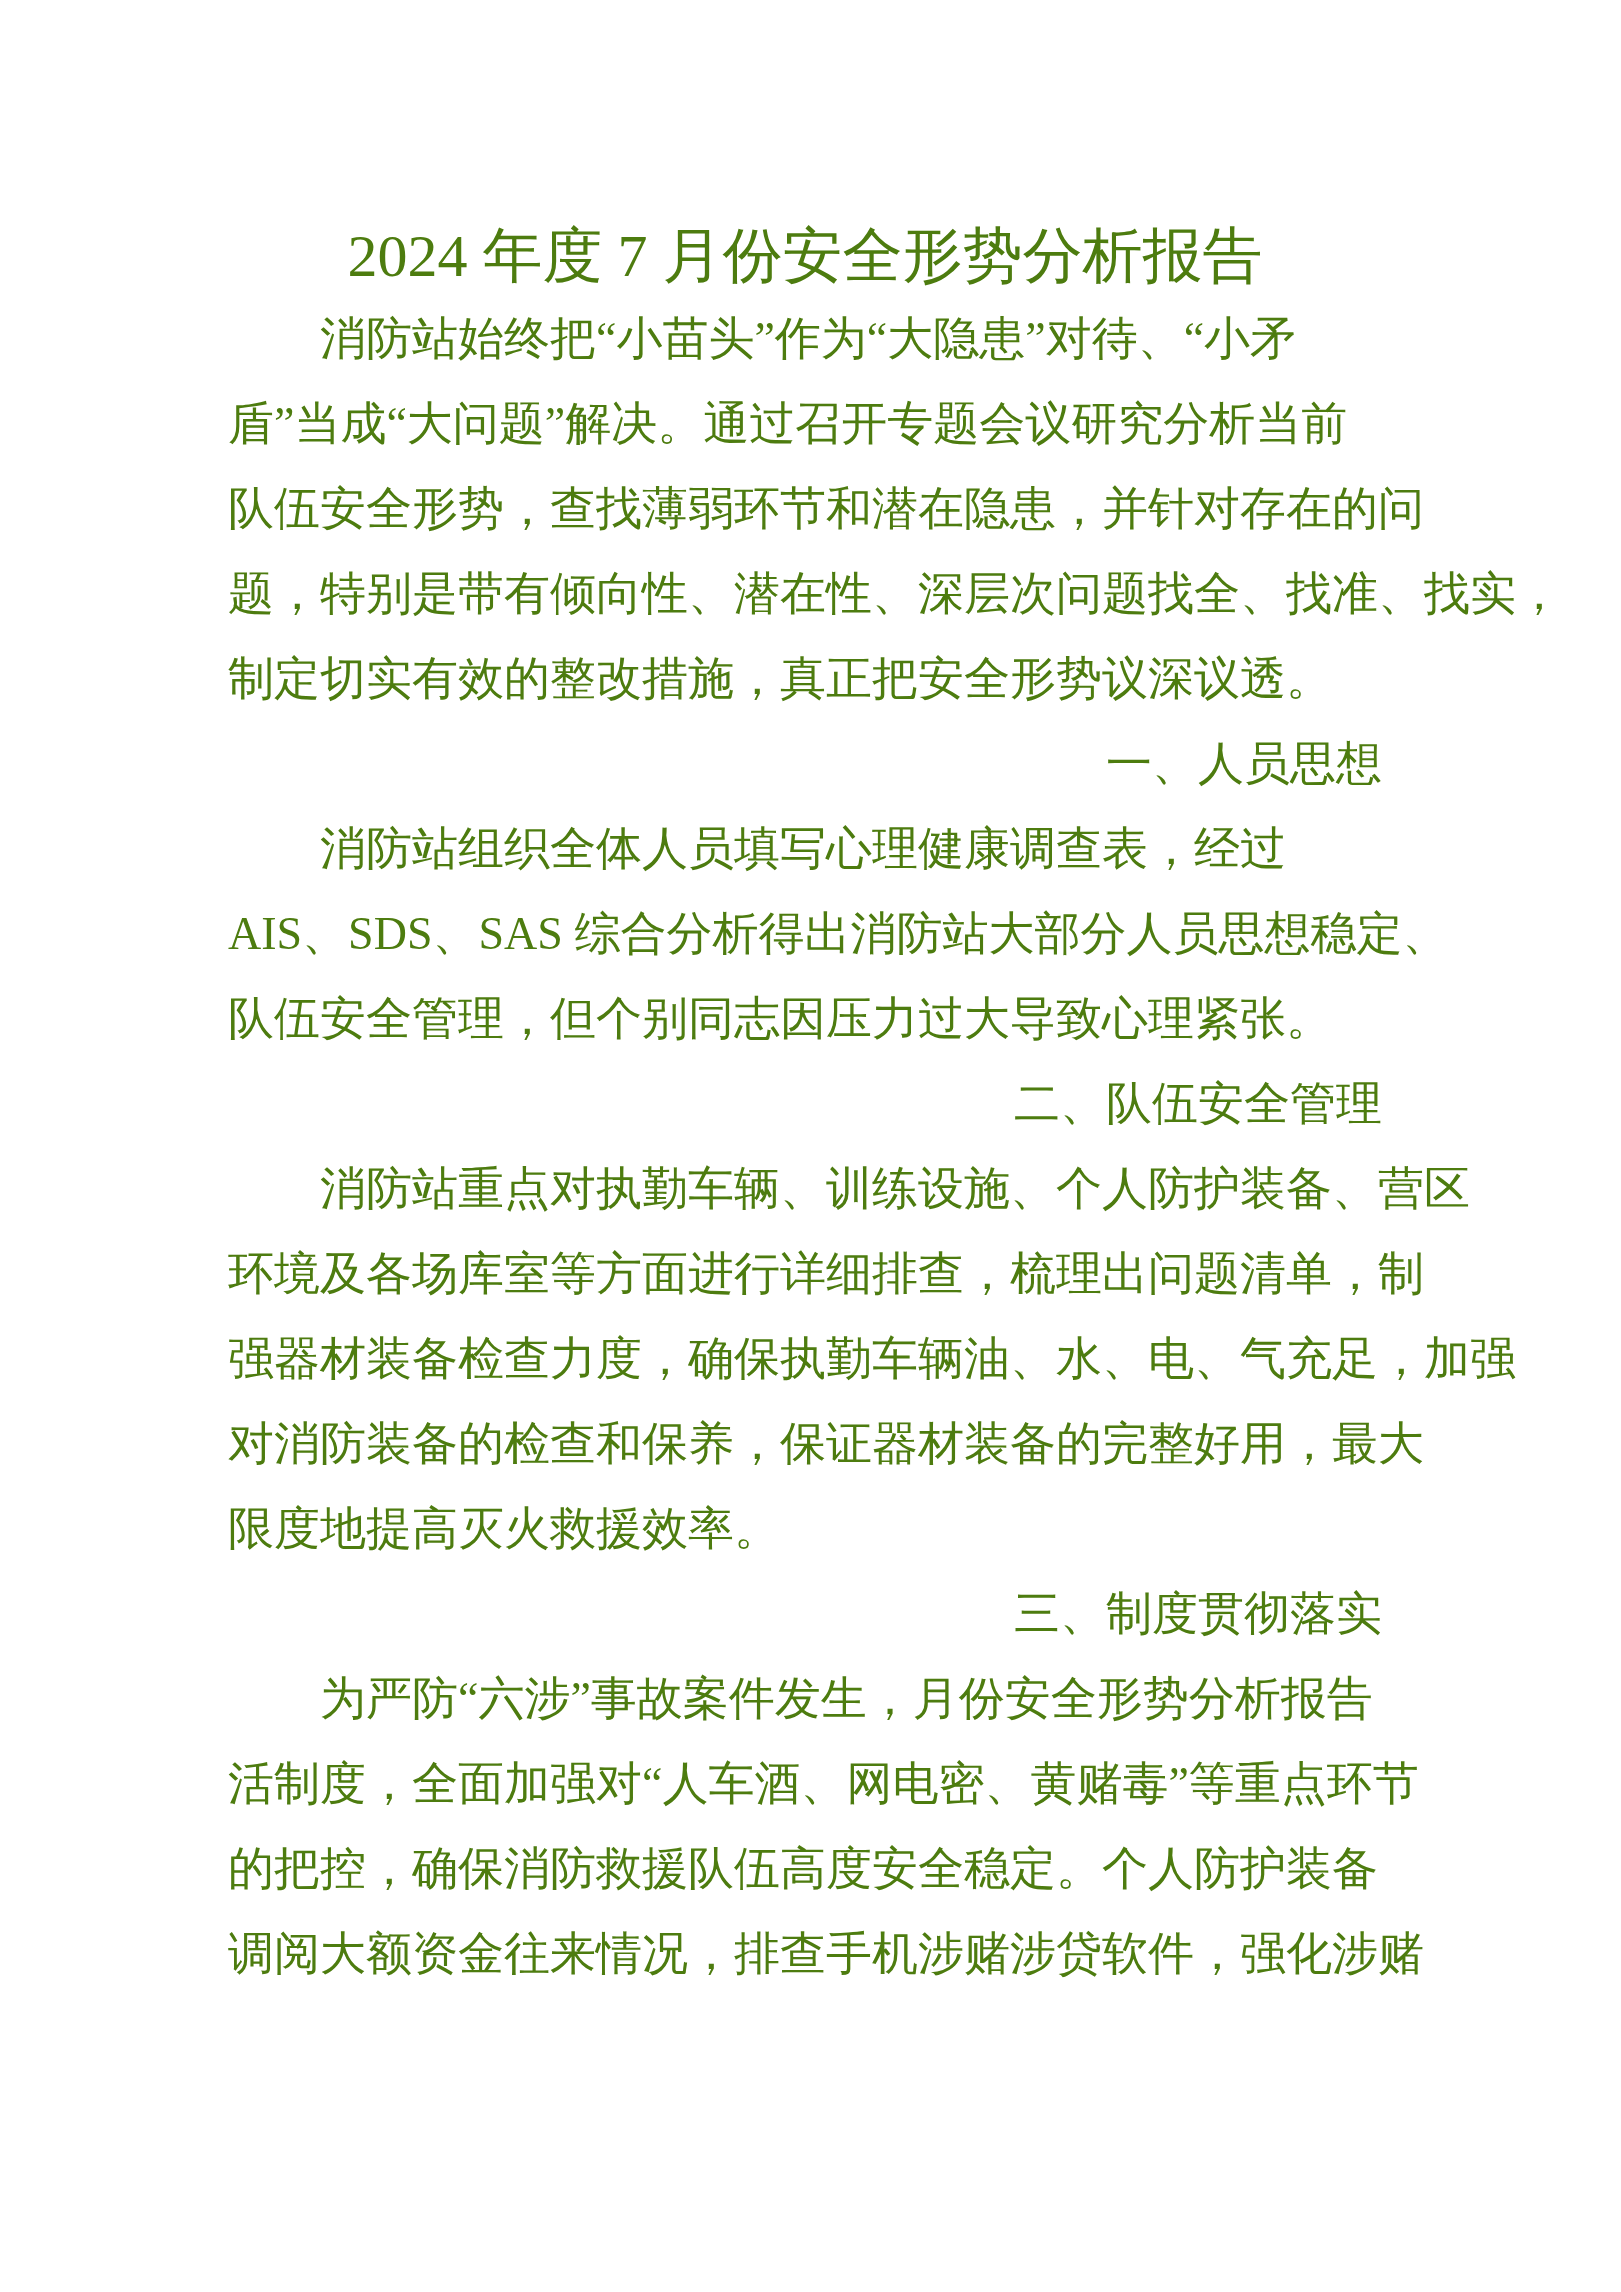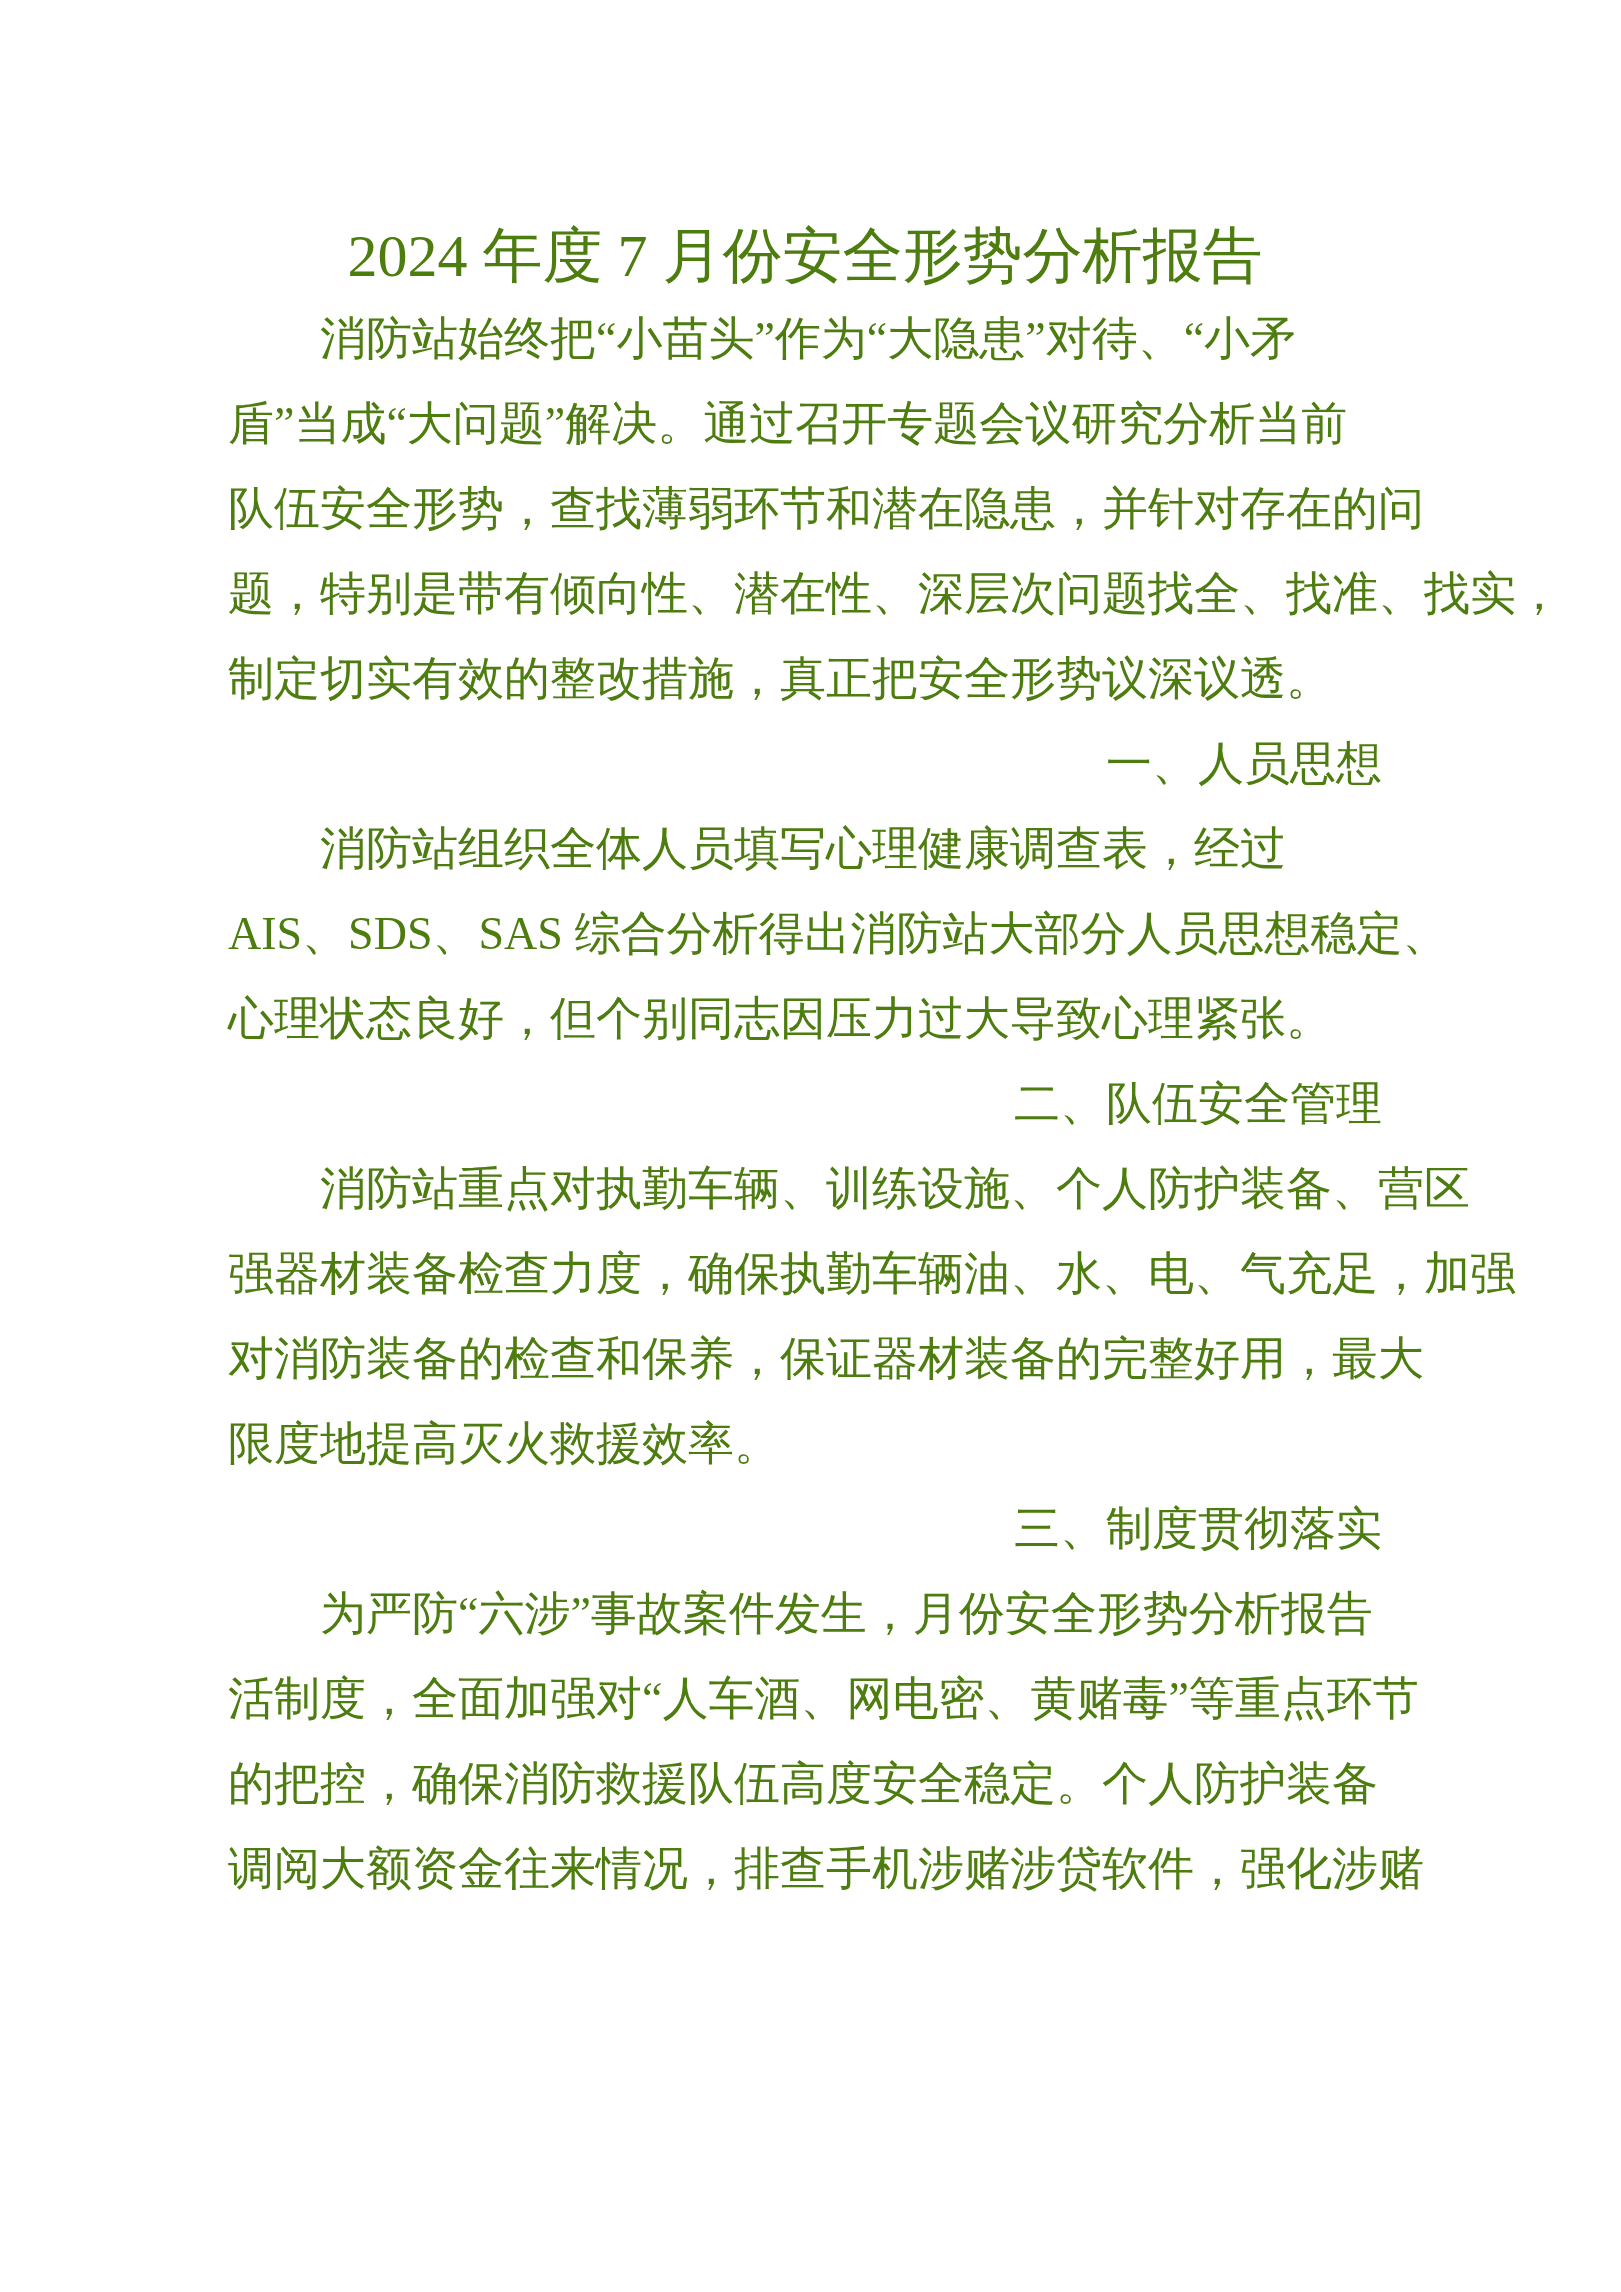--- a/index.html
+++ b/index.html
@@ -62,27 +62,28 @@
           <div class="line">队伍安全形势，查找薄弱环节和潜在隐患，并针对存在的问</div>
           <div class="line">题，特别是带有倾向性、潜在性、深层次问题找全、找准、找实，</div>
           <div class="line">制定切实有效的整改措施，真正把安全形势议深议透。</div>
         </div>
         <div class="block heading">
           <div class="line indent">一、人员思想</div>
         </div>
         <div class="block paragraph">
           <div class="line indent">消防站组织全体人员填写心理健康调查表，经过</div>
           <div class="line">AIS、SDS、SAS 综合分析得出消防站大部分人员思想稳定、</div>
-          <div class="line">心理状态良好，但个别同志因压力过大导致心理紧张。</div>
+          <div class="line">队伍安全管理，但个别同志因压力过大导致心理紧张。</div>
         </div>
         <div class="block heading">
           <div class="line indent">二、队伍安全管理</div>
         </div>
         <div class="block paragraph">
           <div class="line indent">消防站重点对执勤车辆、训练设施、个人防护装备、营区</div>
+          <div class="line">环境及各场库室等方面进行详细排查，梳理出问题清单，制</div>
           <div class="line">强器材装备检查力度，确保执勤车辆油、水、电、气充足，加强</div>
           <div class="line">对消防装备的检查和保养，保证器材装备的完整好用，最大</div>
           <div class="line">限度地提高灭火救援效率。</div>
         </div>
         <div class="block heading">
           <div class="line indent">三、制度贯彻落实</div>
         </div>
         <div class="block paragraph">
           <div class="line indent">为严防“六涉”事故案件发生，月份安全形势分析报告</div>
           <div class="line">活制度，全面加强对“人车酒、网电密、黄赌毒”等重点环节</div>

